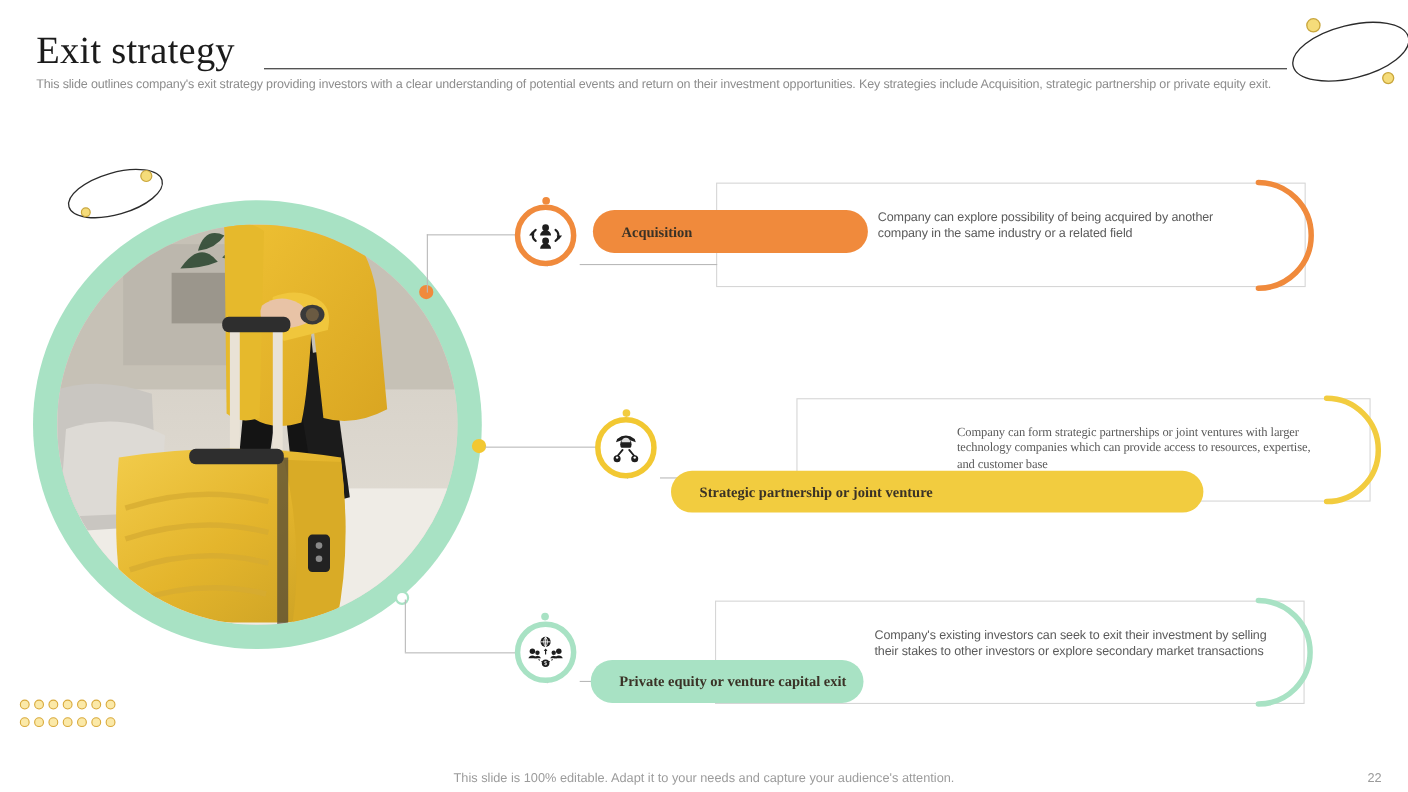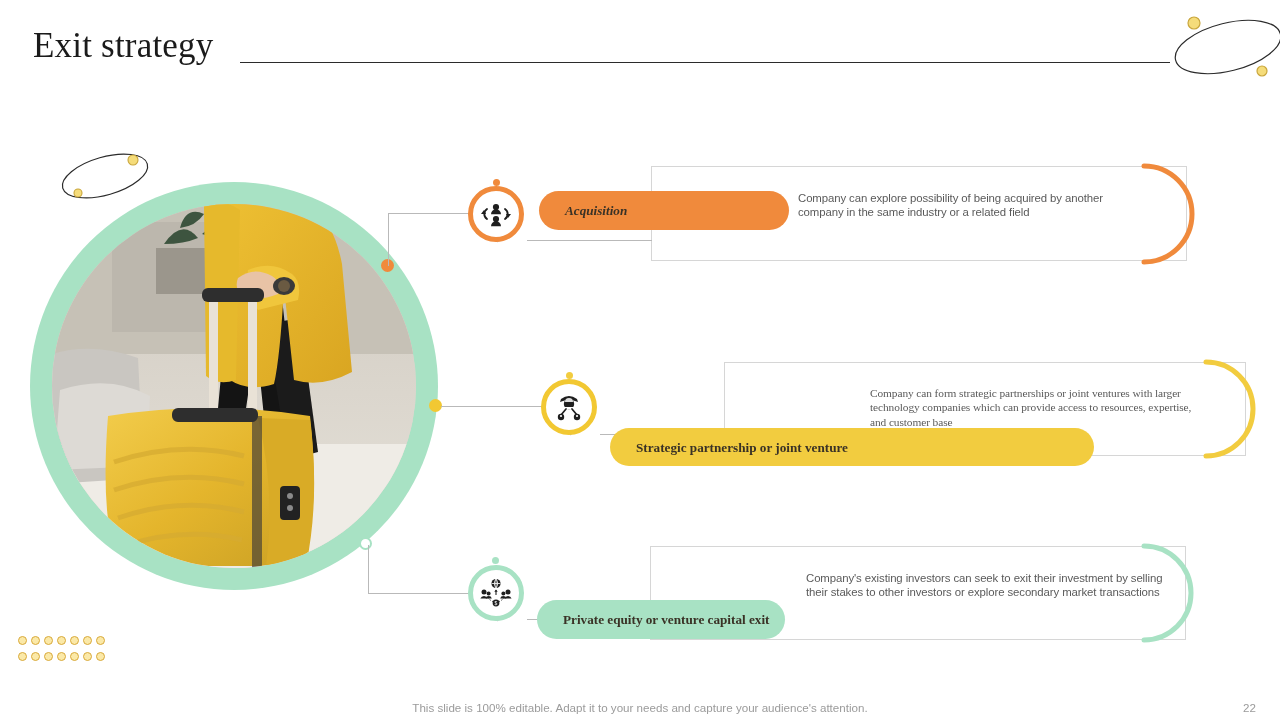--- a/index.html
+++ b/index.html
@@ -74,21 +74,21 @@
 
   .badge-dot{position:absolute;width:7px;height:7px;border-radius:50%;}
   .badge-swoosh{position:absolute;overflow:visible;}
 
   .pill{
     position:absolute;border-radius:26px;display:flex;align-items:center;
     box-sizing:border-box;padding-left:26px;
     font-family:"Liberation Serif", serif;font-weight:700;
     font-size:13.2px;line-height:17px;color:#3a3226;
   }
-  .pill.orange{background:#f08a3c;font-style:italic;}
+  .pill.orange{background:#f08a3c;}
   .pill.yellow{background:#f2cc3f;margin-top:40px;}
   .pill.mint{background:#a8e2c4;margin-top:29px;}
 
   .desc{
     position:absolute;font-size:11.4px;line-height:14.4px;color:#5a5a5a;
     letter-spacing:-0.1px;
   }
 
   
   .footer-note{
@@ -99,20 +99,21 @@
     position:absolute;right:24px;top:701px;font-size:11.6px;color:#9b9b9b;
   }
 </style>
 </head>
 <body>
 
 <div class="slide">
 
   <div class="title">Exit strategy</div>
   <div class="title-rule"></div>
+  <div class="subtitle">This slide outlines company's exit strategy providing investors with a clear understanding of potential events and return on their investment opportunities. Key strategies include Acquisition, strategic partnership or private equity exit.</div>
 
   <div class="ellipse-wrap" style="left:1170px;top:14px;">
     <svg width="116" height="66" viewBox="0 0 116 66">
       <ellipse cx="58" cy="33" rx="54" ry="24" fill="none" stroke="#2b2b2b" stroke-width="1.2" transform="rotate(-14 58 33)"></ellipse>
       <circle cx="24" cy="9" r="6" fill="#f5dc7a" stroke="#c9a63c" stroke-width="1.2"></circle>
       <circle cx="92" cy="57" r="5" fill="#f5dc7a" stroke="#c9a63c" stroke-width="1.2"></circle>
     </svg>
   </div>
 
   <div class="ellipse-wrap" style="left:58px;top:148px;">
@@ -372,19 +373,19 @@
           <path d="M17 12.5 v4"></path>
         </g>
         <path d="M17 11.6 l-1.7 2.2 h3.4z" fill="#1e1e1e"></path>
       </svg>
     </div>
 
     <div class="pill mint" style="left:537px;top:571px;width:248px;height:39px;">
       <span>Private equity or venture capital exit</span>
     </div>
 
-    <div class="desc" style="left:795px;top:571px;width:360px;margin-left:11px;">Company's existing investors can seek to exit their investment by selling their stakes to other investors or explore secondary market transactions</div>
+    <div class="desc" style="left:795px;top:571px;width:360px;">Company's existing investors can seek to exit their investment by selling their stakes to other investors or explore secondary market transactions</div>
   </div>
 
   <div class="footer-note">This slide is 100% editable. Adapt it to your needs and capture your audience's attention.</div>
   <div class="page-no">22</div>
 
 </div>
 
 </body></html>

